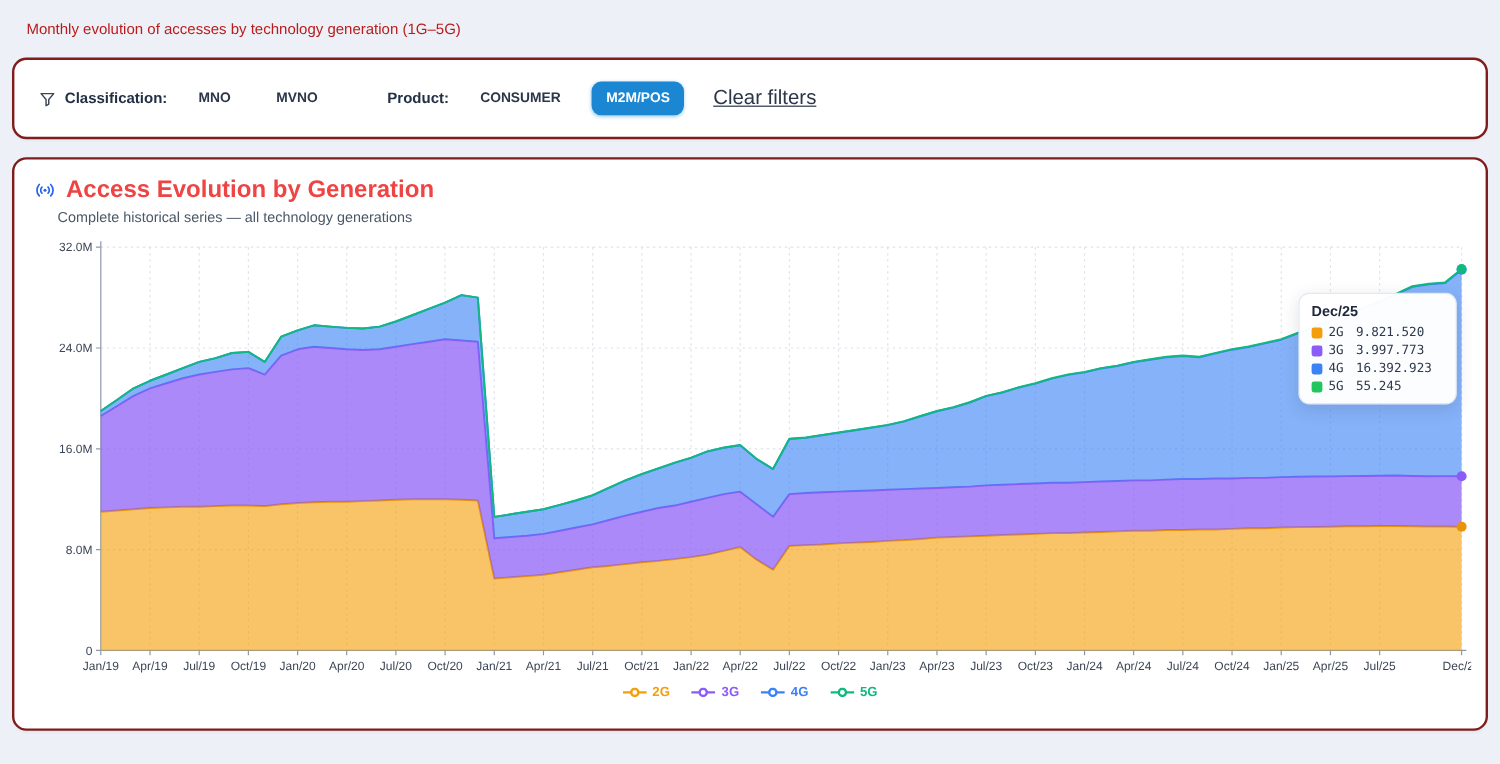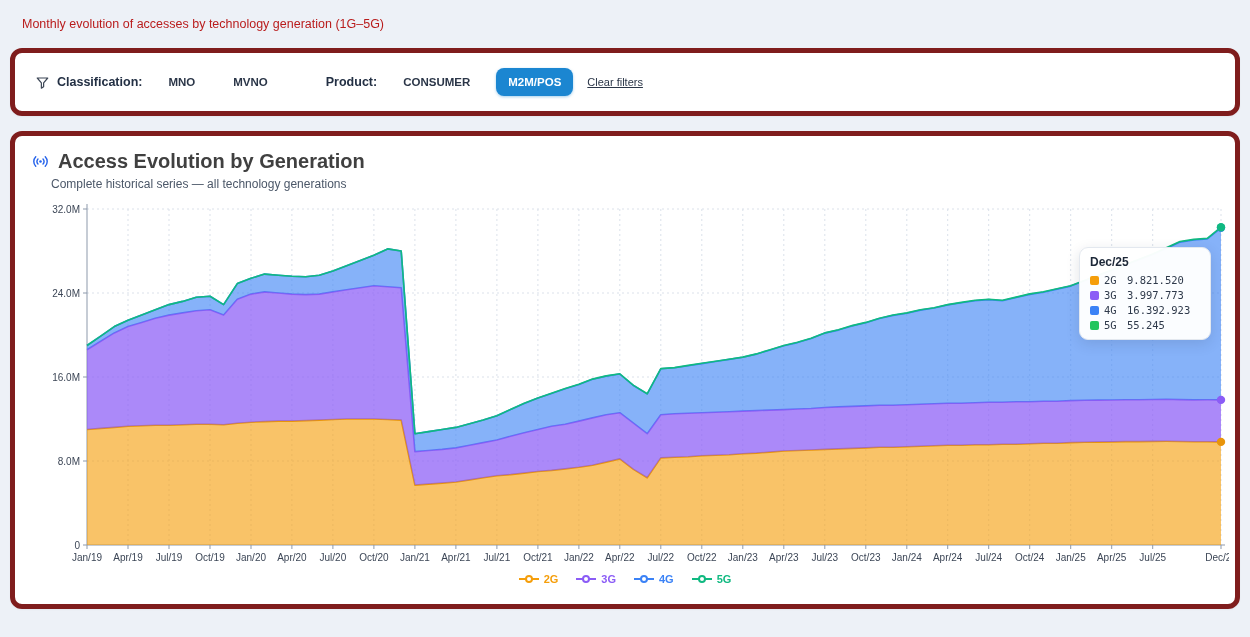--- a/index.html
+++ b/index.html
@@ -1,28 +1,28 @@
 <!DOCTYPE html>
 <html><head>
 <meta charset="utf-8">
 <style>
   * { margin:0; padding:0; box-sizing:border-box; }
   html,body { width:1250px; height:637px; background:#edf1f7; font-family:"Liberation Sans", sans-serif; overflow:hidden; }
   .page-header { padding:13px 22px 8px; }
   .page-title { font-size:20px; font-weight:bold; color:#16212f; letter-spacing:.2px; }
   .page-subtitle { font-size:12.5px; color:#b91c1c; margin-top:4px; }
-  .card { background:#ffffff; border:5px solid #7f1d1d; border-radius:12px; margin:0 10px; box-shadow:0 1px 2px rgba(20,30,50,.04); }
+  .card { background:#ffffff; border:2px solid #7f1d1d; border-radius:12px; margin:0 10px; box-shadow:0 1px 2px rgba(20,30,50,.04); }
   .filter-card { margin-top:9px; height:68px; display:flex; align-items:center; padding:0 20px; gap:14px; }
   .filter-label { font-size:12.5px; font-weight:bold; color:#233044; display:flex; align-items:center; gap:7px; }
   .pill-btn { font-size:11.5px; font-weight:bold; color:#2b3648; background:transparent; border:none; padding:8px 12px; border-radius:8px; cursor:pointer; }
   .pill-btn.active { background:#1b86d1; color:#ffffff; box-shadow:0 1px 3px rgba(27,134,209,.4); }
-  .clear-link { font-size:11px; color:#2b3648; text-decoration:underline; cursor:pointer; }
+  .clear-link { font-size:17px; color:#2b3648; text-decoration:underline; margin-left:10px; cursor:pointer; }
   .chart-card { margin-top:15px; height:478px; padding:14px 16px 8px; position:relative; }
   .chart-title-row { display:flex; align-items:center; gap:8px; }
-  .chart-title { font-size:20px; font-weight:bold; color:#404040; }
+  .chart-title { font-size:20px; font-weight:bold; color:#ef4444; }
   .chart-subtitle { font-size:12px; color:#4b5768; margin-top:4px;margin-left:20px; }
   .chart-wrap { position:relative; margin-top:8px; }
   svg text.xlab { font-size:10px; fill:#3c4656; text-anchor:middle; font-family:"Liberation Sans",sans-serif; }
   svg text.ylab { font-size:10px; fill:#3c4656; text-anchor:end; font-family:"Liberation Sans",sans-serif; }
   .grid { stroke:#dbe1ea; stroke-width:1; stroke-dasharray:2 3; fill:none; }
   .axis { stroke:#8d99ab; stroke-width:1; fill:none; }
   .tooltip { position:absolute; top:48px; right:8px; width:132px; background:rgba(255,255,255,.97); border:1px solid #e3e8ef; border-radius:9px; box-shadow:0 4px 14px rgba(25,35,60,.13); padding:7px 10px 8px; }
   .tooltip-header { font-size:12px; font-weight:bold; color:#1d2838; margin-bottom:5px; }
   .tooltip-row { display:flex; align-items:center; gap:5px; font-family:"DejaVu Sans Mono", monospace; font-size:10.5px; color:#2f3a4b; margin-top:3px; }
   .swatch { width:9px; height:9px; border-radius:2px; flex:0 0 auto; }

